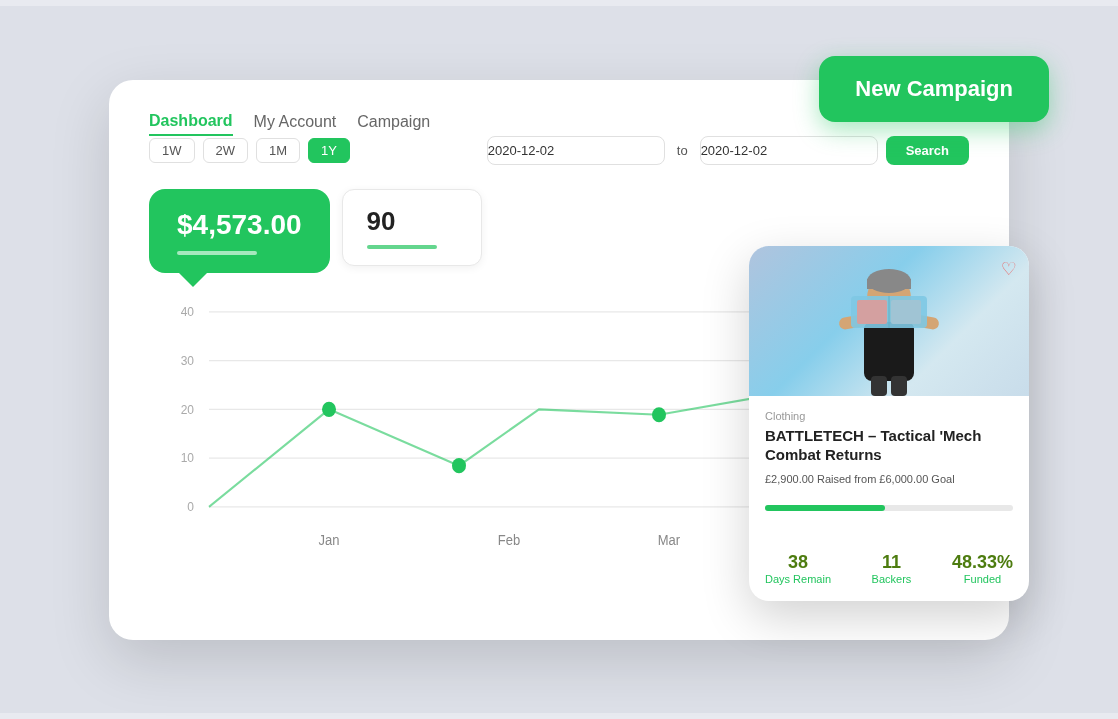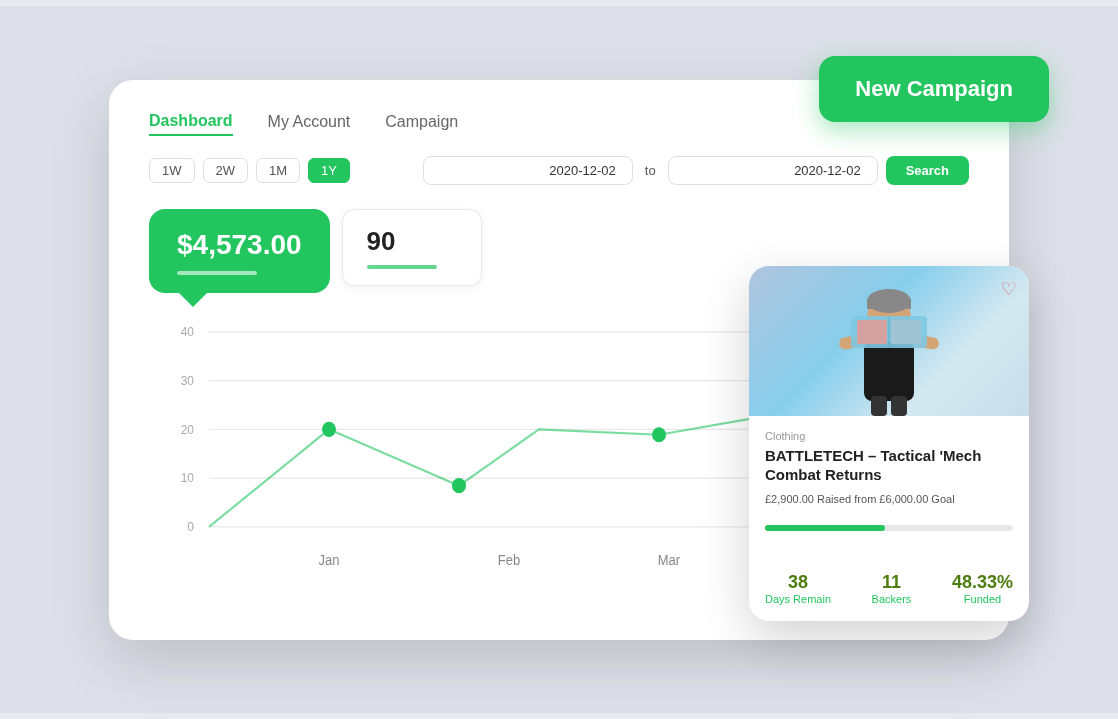--- a/index.html
+++ b/index.html
@@ -49,22 +49,21 @@
       font-weight: 700;
       cursor: pointer;
       box-shadow: 0 8px 24px rgba(34,197,94,0.4);
       white-space: nowrap;
     }
 
     
     .nav {
       display: flex;
       align-items: center;
-      gap: 35px;
-      margin-bottom: 20px;
+      gap: 21px;
     }
     .nav-item {
       font-size: 16px;
       color: #666;
       cursor: pointer;
       padding-bottom: 4px;
     }
     .nav-item.active {
       color: #22c55e;
       font-weight: 600;
@@ -89,24 +88,23 @@
     }
     .period-btn.active {
       background: #22c55e;
       color: #fff;
       border-color: #22c55e;
     }
     .spacer { flex: 1; }
     .date-input {
       border: 1px solid #e0e0e0;
       border-radius: 8px;
-      padding: 6px 16px;
+      padding: 6px 0;
       font-size: 13px;
       color: #333;
-      text-align: right;
     }
     .date-sep {
       font-size: 13px;
       color: #555;
       margin: 0 4px;
     }
     .search-btn {
       background: #22c55e;
       color: #fff;
       border: none;

